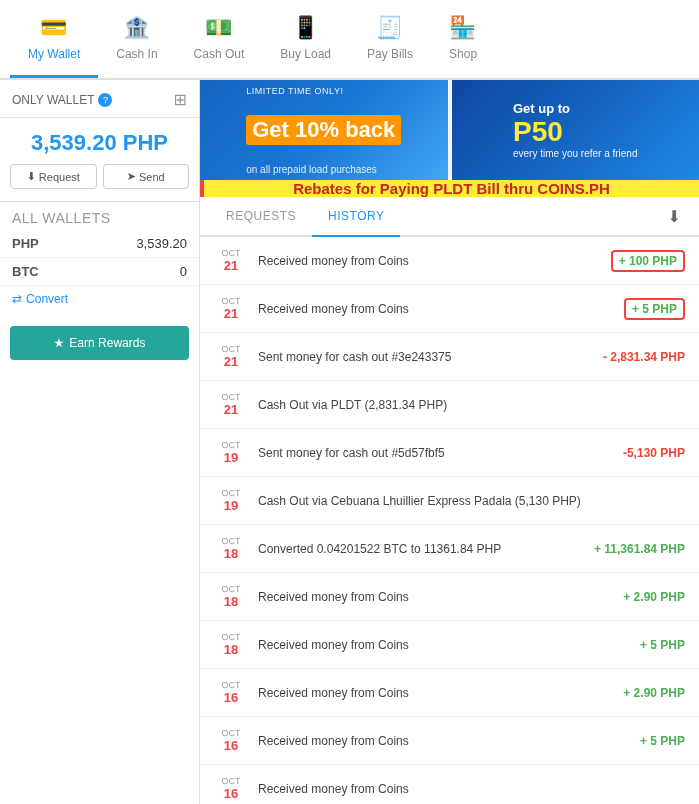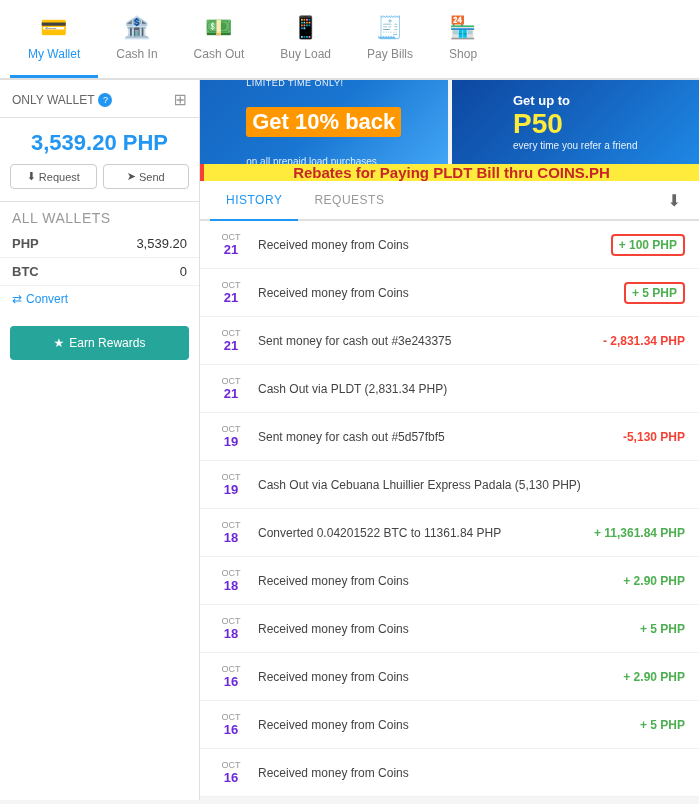--- a/index.html
+++ b/index.html
@@ -174,21 +174,21 @@
     .right-content {
       flex: 1;
       background: #f5f5f5;
     }
 
     
     .banners {
       display: flex;
       gap: 4px;
       padding: 0;
-      height: 84px;
+      height: 100px;
     }
     .banner {
       flex: 1;
       display: flex;
       align-items: center;
       justify-content: center;
       overflow: hidden;
       position: relative;
     }
     .banner-blue-left {
@@ -296,21 +296,21 @@
       text-align: center;
     }
     .tx-date .month {
       font-size: 9px;
       text-transform: uppercase;
       color: #999;
     }
     .tx-date .day {
       font-size: 13px;
       font-weight: bold;
-      color: #6d28d9;
+      color: #ef4444;
     }
     .tx-desc {
       flex: 1;
       font-size: 12px;
       color: #444;
     }
     .tx-amount {
       font-size: 12px;
       font-weight: bold;
       white-space: nowrap;
@@ -426,22 +426,22 @@
           <div class="banner-refer">every time you refer a friend</div>
         </div>
       </div>
     </div>
 
     <div class="rebates-banner">Rebates for Paying PLDT Bill thru COINS.PH</div>
 
     <div class="history-section">
       <div class="history-tabs">
         <div id="history-tabs-container" style="display:flex; flex:1; align-items:center;">
+            <div class="history-tab">REQUESTS</div>
             <div class="history-tab active">HISTORY</div>
-            <div class="history-tab">REQUESTS</div>
           </div>
         <span class="download-icon">⬇</span>
       </div>
 
       <div class="transaction-list" id="transaction-list">
           <div class="transaction-row">
     <div class="tx-date">
       <div class="month">OCT</div>
       <div class="day">21</div>
     </div>

